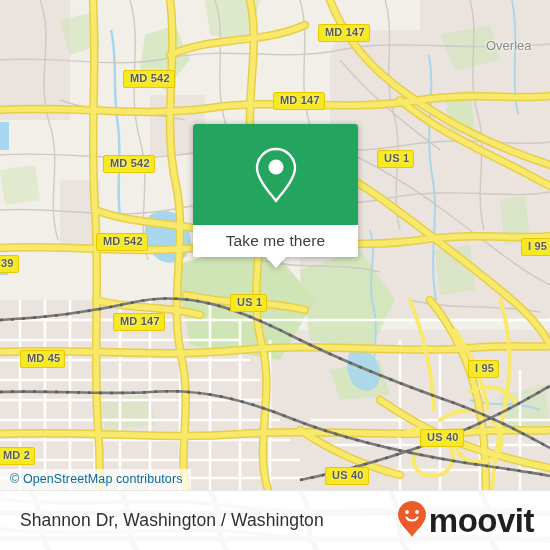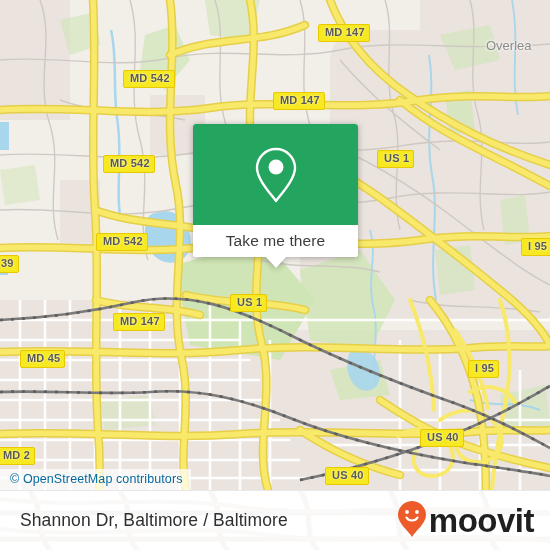--- a/index.html
+++ b/index.html
@@ -372,21 +372,21 @@
         <path d="M480 0 C495 20 482 42 498 60"></path>
         <path d="M0 22 H550"></path>
         <path d="M0 48 H550"></path>
       </g>
       <g stroke="#f6f4f0" stroke-width="4" fill="none">
         <path d="M0 8 C80 18 160 4 240 16 C330 28 420 10 550 22"></path>
         <path d="M0 38 C90 48 180 32 270 44 C360 56 450 38 550 50"></path>
       </g>
     </svg>
 
-    <div id="footer-title">Shannon Dr, Baltimore / Baltimore</div>
+    <div id="footer-title">Shannon Dr, Washington / Washington</div>
 
     <div id="brand">
       <span>
         <svg width="30" height="38" viewBox="0 0 30 38" xmlns="http://www.w3.org/2000/svg">
           <path d="M15 1 C7.3 1 1 7.3 1 15 C1 23.5 12 31.5 15 37 C18 31.5 29 23.5 29 15 C29 7.3 22.7 1 15 1 Z" fill="#ee5b2b"></path>
           <circle cx="10" cy="12" r="1.9" fill="#ffffff"></circle>
           <circle cx="20" cy="12" r="1.9" fill="#ffffff"></circle>
           <path d="M9.5 17.5 C11.5 21.5 18.5 21.5 20.5 17.5" stroke="#ffffff" stroke-width="2.1" fill="none" stroke-linecap="round"></path>
         </svg>
       </span>

